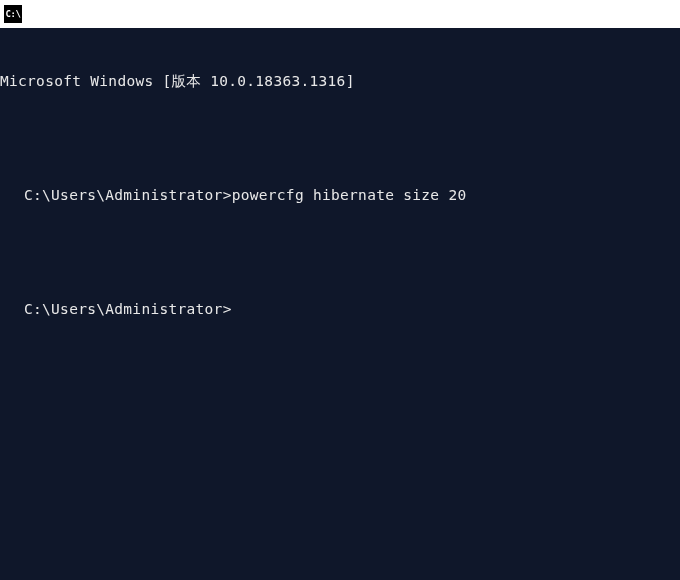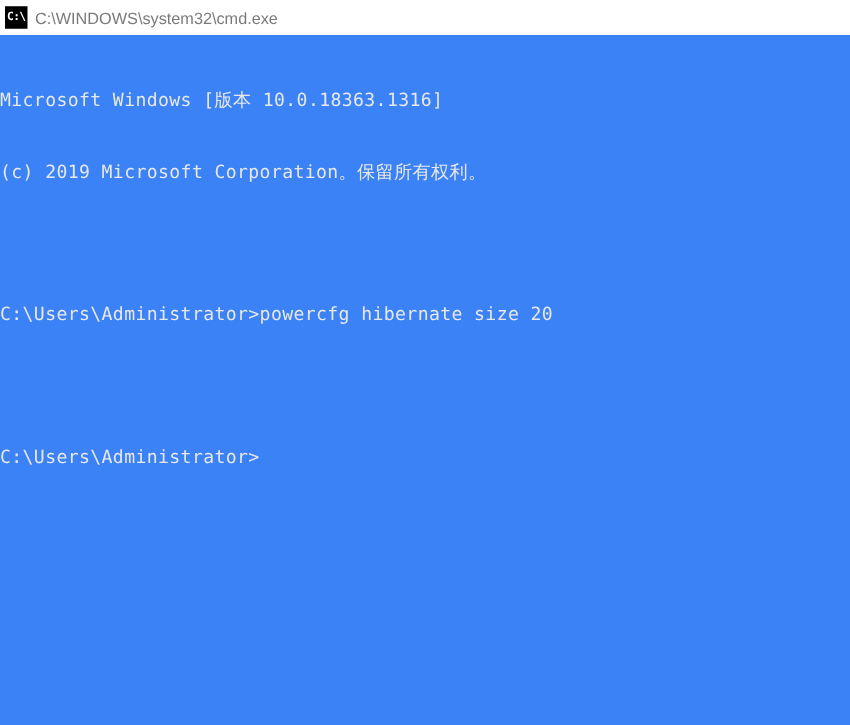--- a/index.html
+++ b/index.html
@@ -34,50 +34,49 @@
       font-family: Consolas, monospace;
       font-weight: bold;
       letter-spacing: -0.5px;
     }
     .title-text {
       color: #7a7a7a;
       font-size: 13px;
       font-family: "Segoe UI", Tahoma, sans-serif;
     }
     .terminal {
-      background: #3b82f6;
+      background: #0f172a;
       color: #e8e8e8;
       font-size: 14.5px;
       padding: 6px 0 0 0;
       height: calc(100% - 28px);
       line-height: 19px;
       font-family: "NSimSun", "SimSun", Consolas, monospace;
       letter-spacing: 0.3px;
       white-space: pre;
     }
     .terminal-line {
       min-height: 19px;
     }
     .prompt-line {
       display: flex;
+      padding-left: 24px;
     }
     .cursor-area {
       display: inline;
     }
   </style>
 </head>
 <body>
 
 <div class="title-bar">
   <div class="app-icon">
     <span>C:\</span>
   </div>
-  <div class="title-text">C:\WINDOWS\system32\cmd.exe</div>
 </div>
 
 <div class="terminal">
   <div class="terminal-line">Microsoft Windows [版本 10.0.18363.1316]</div>
-  <div class="terminal-line">(c) 2019 Microsoft Corporation。保留所有权利。</div>
   <div class="terminal-line"></div>
   <div class="terminal-line prompt-line"><span>C:\Users\Administrator&gt;</span><span>powercfg hibernate size 20</span></div>
   <div class="terminal-line"></div>
   <div class="terminal-line prompt-line"><span>C:\Users\Administrator&gt;</span><span class="cursor-area"></span></div>
 </div>
 
 </body></html>

